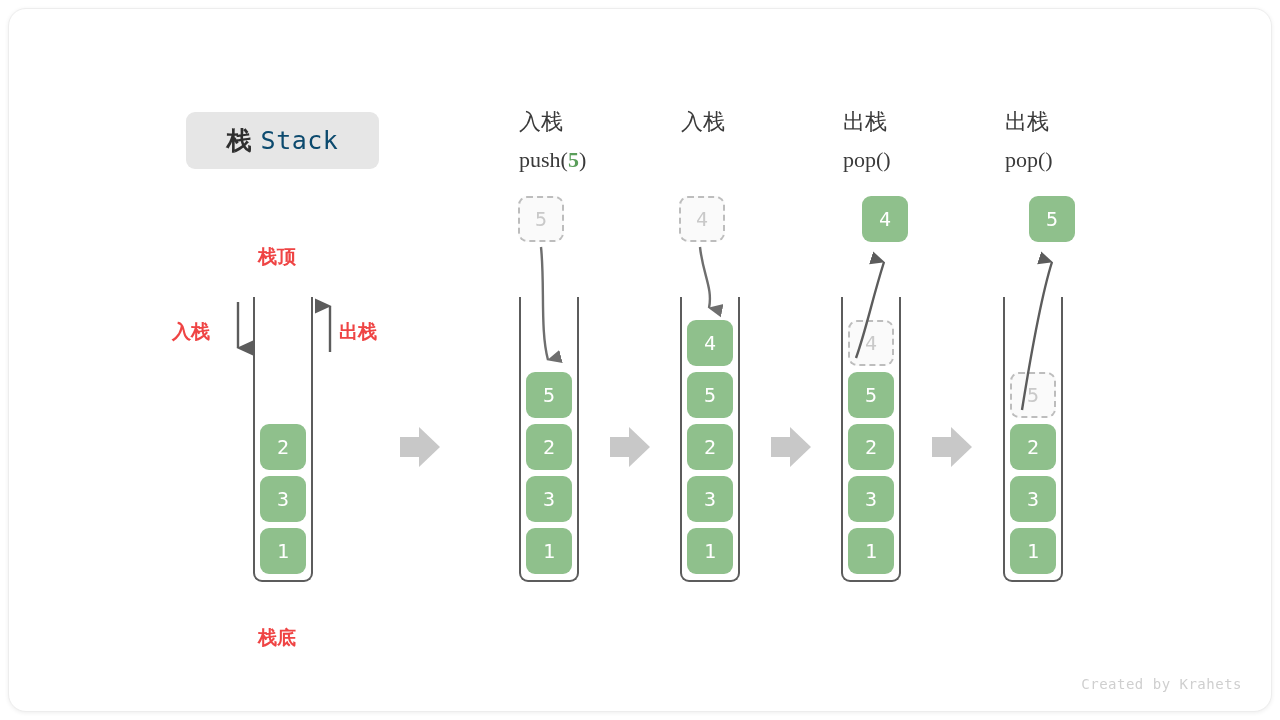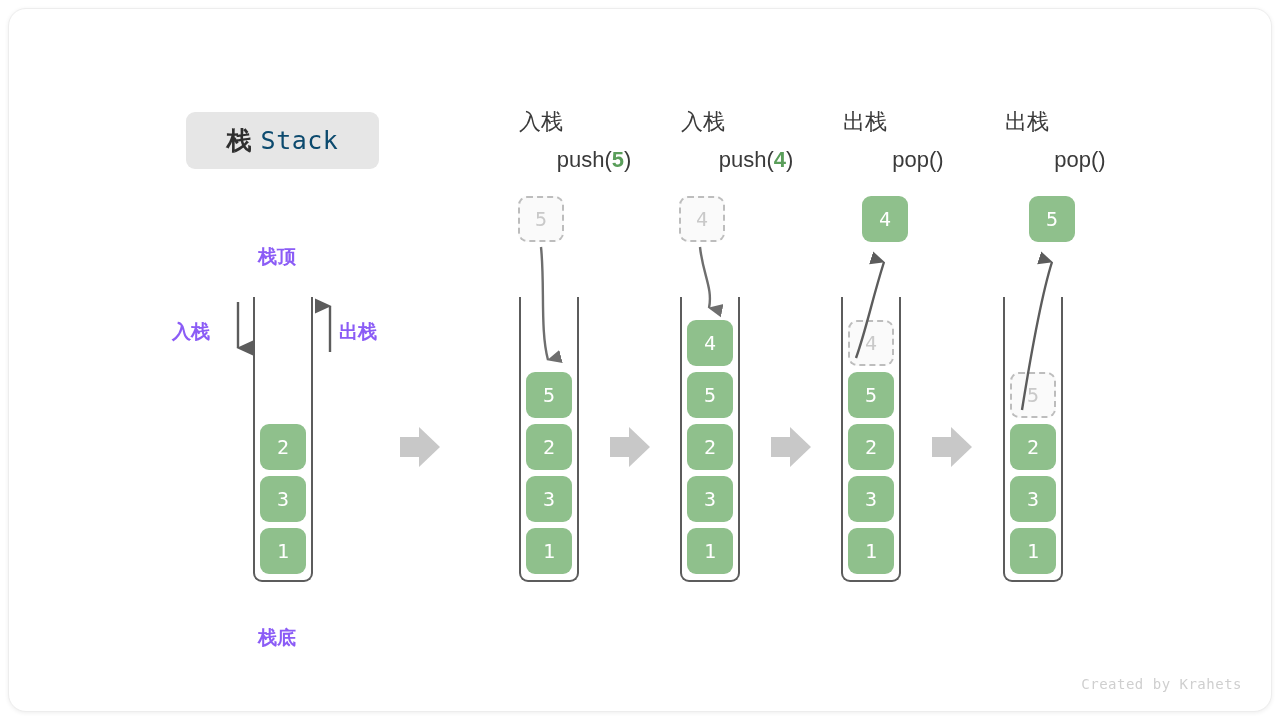--- a/index.html
+++ b/index.html
@@ -65,23 +65,22 @@
   .op-cjk {
     display: block;
     font-size: 22px;
     color: #3a3a3a;
     font-family: "DejaVu Sans", "Liberation Sans", sans-serif;
   }
   .op-code {
     display: block;
     font-size: 22px;
     color: #3a3a3a;
-    font-family: Liberation Sans, sans-serif;
+    font-family: Liberation Serif, serif;
     white-space: pre;
-    text-align: center;
   }
   .op-code .arg { color: #5a9e5a; font-weight: bold; }
 
   
   .stack {
     position: absolute;
     width: 60px;
     border-left: 2px solid #5c5c5c;
     border-right: 2px solid #5c5c5c;
     border-bottom: 2px solid #5c5c5c;
@@ -111,21 +110,21 @@
     background: #fafafa;
     border: 2px dashed #bdbdbd;
     color: #c9c9c9;
   }
 
   
   .lbl {
     position: absolute;
     font-size: 19px;
     font-weight: bold;
-    color: #8b5cf6;
+    color: #ef4444;
     font-family: "DejaVu Sans", "Liberation Sans", sans-serif;
     white-space: nowrap;
   }
 
   .svg-layer {
     position: absolute;
     left: 0;
     top: 0;
     width: 1280px;
     height: 720px;
@@ -169,21 +168,20 @@
   </div>
   <div class="cell ghost" style="left:518px; top:196px;">5</div>
   <div class="stack" style="left:519px; top:297px; height:285px;"></div>
   <div class="cell filled" style="left:526px; top:372px;">5</div>
   <div class="cell filled" style="left:526px; top:424px;">2</div>
   <div class="cell filled" style="left:526px; top:476px;">3</div>
   <div class="cell filled" style="left:526px; top:528px;">1</div>
 
   <div class="op-caption" style="left:681px; top:103px;">
     <span class="op-cjk">入栈</span>
-    <span class="op-code"><span>push(</span><span class="arg">4</span><span>)</span></span>
   </div>
   <div class="cell ghost" style="left:679px; top:196px;">4</div>
   <div class="stack" style="left:680px; top:297px; height:285px;"></div>
   <div class="cell filled" style="left:687px; top:320px;">4</div>
   <div class="cell filled" style="left:687px; top:372px;">5</div>
   <div class="cell filled" style="left:687px; top:424px;">2</div>
   <div class="cell filled" style="left:687px; top:476px;">3</div>
   <div class="cell filled" style="left:687px; top:528px;">1</div>
 
   <div class="op-caption" style="left:843px; top:103px;">

